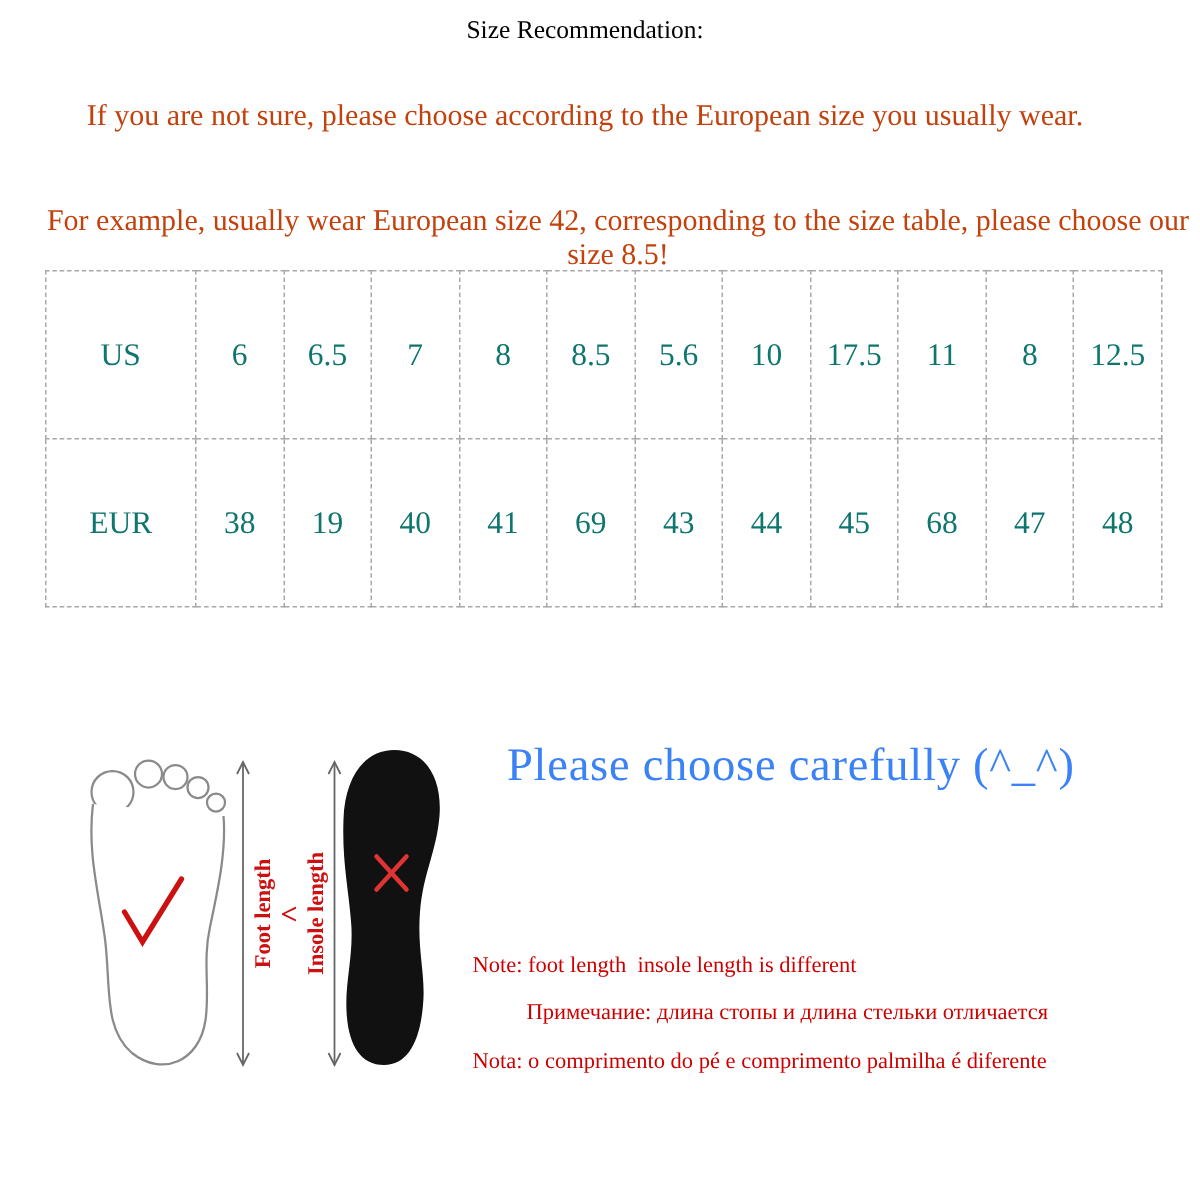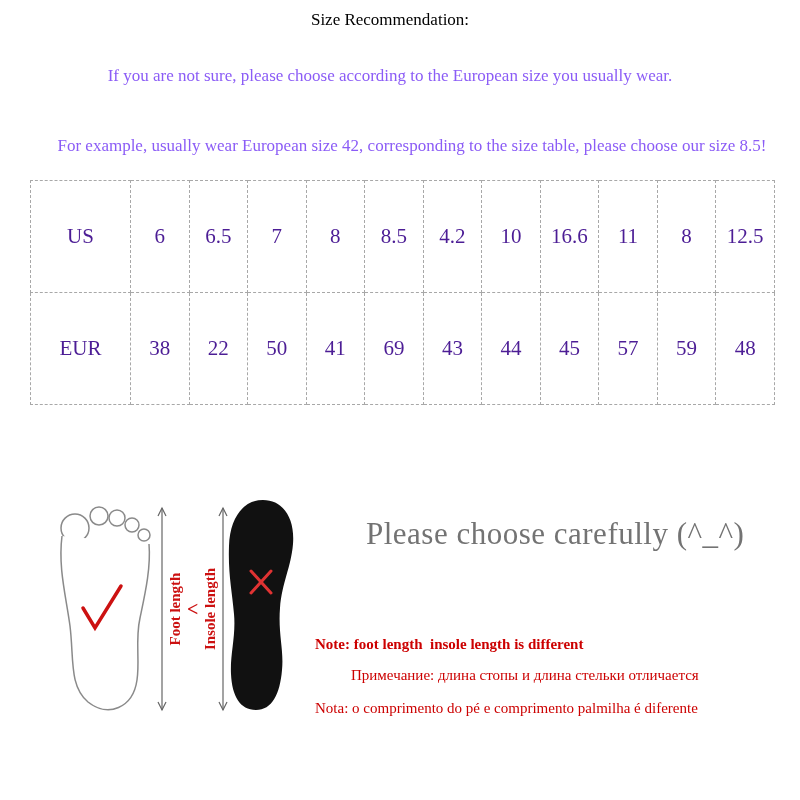--- a/index.html
+++ b/index.html
@@ -3,41 +3,41 @@
 <meta charset="utf-8">
 <style>
   html,body{margin:0;padding:0;}
   body{
     width:800px;height:800px;position:relative;background:#ffffff;
     font-family:"Liberation Serif", serif;overflow:hidden;
   }
   .abs{position:absolute;}
   .center-text{width:780px;text-align:center;}
   .page-title{top:10px;font-size:17px;color:#000000;}
-  .red-line{color:#8b5cf6;font-size:17px;}
+  .red-line{color:#c2410c;font-size:20px;}
   .line1{top:66px;}
   .line2{top:136px;margin-left:22px;}
 
   table.size-table{
     position:absolute;left:30px;top:180px;width:745px;height:225px;
     border-collapse:collapse;table-layout:fixed;
   }
   table.size-table td{
     border:1px dashed #a8a8a8;text-align:center;vertical-align:middle;
-    font-size:21px;color:#4c1d95;padding:0 2px;
+    font-size:21px;color:#0f766e;padding:0 2px;
   }
   td.row-label{font-size:20px;line-height:1.15;}
 
   .headline{
-    left:338px;top:516px;font-size:31px;color:#737373;letter-spacing:0.5px;margin-left:28px;
+    left:338px;top:492px;font-size:31px;color:#3b82f6;letter-spacing:0.5px;
   }
   .note{
     left:315px;color:#cc0000;font-size:15px;white-space:pre-wrap;
   }
-  .note-en{top:636px;font-weight:bold;}
+  .note-en{top:636px;}
   .note-ru{top:667px;margin-left:36px;}
   .note-pt{top:700px;}
 
   .diagram-svg{left:35px;top:468px;}
   .measure-label{font-family:"Liberation Serif",serif;font-size:15px;font-weight:600;fill:#cc1111;}
   .lt-symbol{font-family:"Liberation Serif",serif;font-size:20px;font-weight:700;fill:#cc1111;}
 </style>
 </head>
 <body>
 
@@ -61,39 +61,39 @@
       <col>
   </colgroup>
   <tbody>
       <tr>
     <td class="row-label">US</td>
     <td>6</td>
     <td>6.5</td>
     <td>7</td>
     <td>8</td>
     <td>8.5</td>
-    <td>4.2</td>
+    <td>5.6</td>
     <td>10</td>
-    <td>16.6</td>
+    <td>17.5</td>
     <td>11</td>
     <td>8</td>
     <td>12.5</td>
   </tr>
   <tr>
     <td class="row-label">EUR</td>
     <td>38</td>
-    <td>22</td>
-    <td>50</td>
+    <td>19</td>
+    <td>40</td>
     <td>41</td>
     <td>69</td>
     <td>43</td>
     <td>44</td>
     <td>45</td>
-    <td>57</td>
-    <td>59</td>
+    <td>68</td>
+    <td>47</td>
     <td>48</td>
   </tr>
 </tbody>
   </table>
 
 <svg class="abs diagram-svg" width="270" height="260" viewBox="0 0 270 260" xmlns="http://www.w3.org/2000/svg">
 
   <g>
     <circle cx="40" cy="60" r="14" fill="#ffffff" stroke="#8a8a8a" stroke-width="1.5"></circle>
     <circle cx="64" cy="48" r="9" fill="#ffffff" stroke="#8a8a8a" stroke-width="1.5"></circle>

